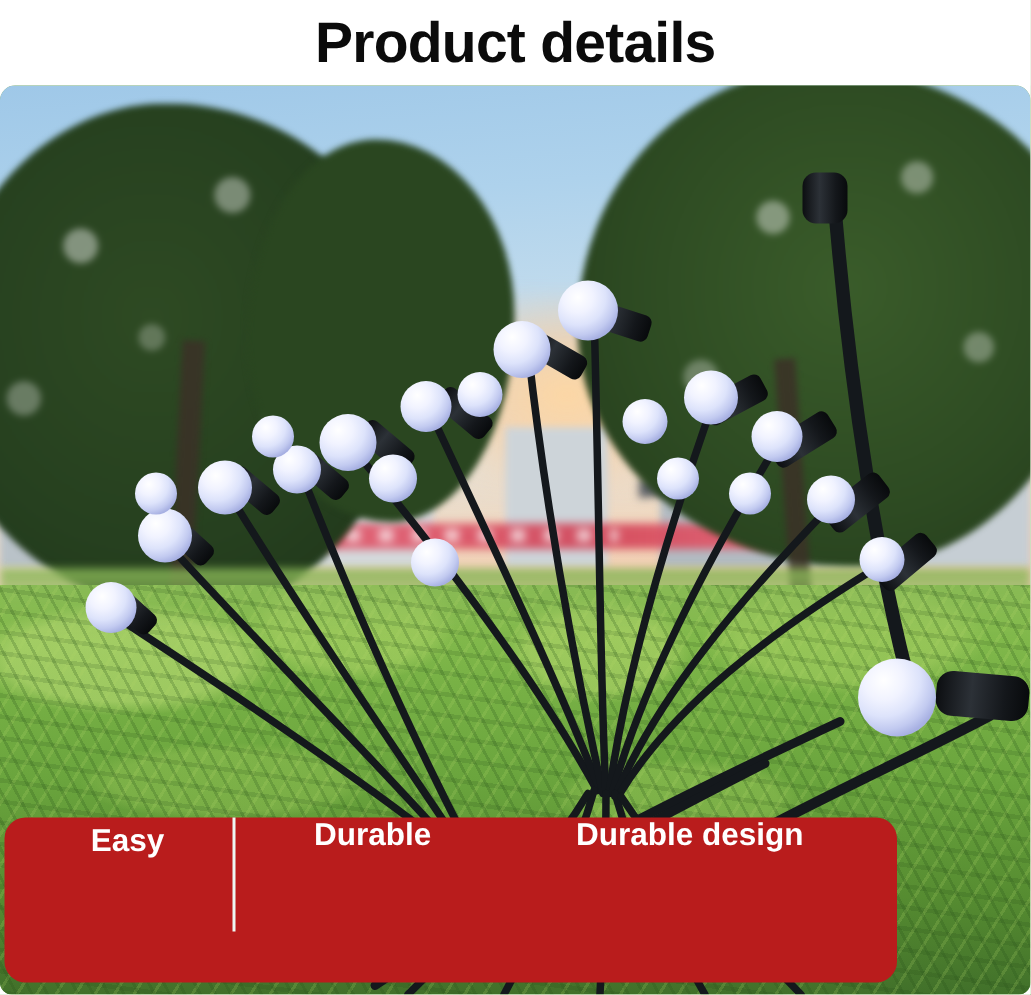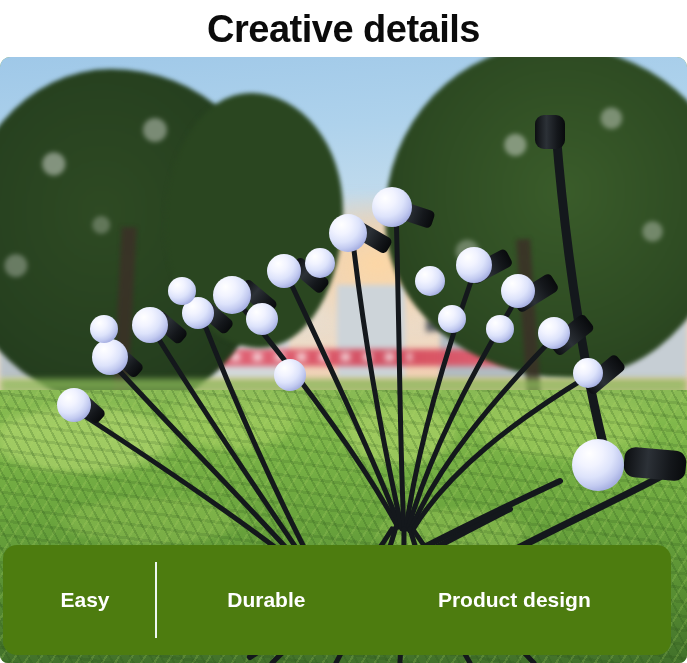--- a/index.html
+++ b/index.html
@@ -221,26 +221,26 @@
   }
 
   
   .stems { position: absolute; left: 0; top: 0; width: 100%; height: 100%; }
 
   
   .banner {
     position: absolute;
     left: 3px;
     top: 545px;
-    width: 668px;
+    width: 595px;
     height: 110px;
     border-radius: 14px;
-    background: #4d7c0f;
+    background: #b91c1c;
     display: flex;
-    align-items: center;
+    align-items: flex-start;
     box-sizing: border-box;
     padding: 0 10px 0 14px;
   }
   .feat-easy {
     width: 136px;
     display: flex;
     flex-direction: column;
     align-items: center;
     justify-content: center;
     line-height: 1.5;
@@ -274,21 +274,21 @@
     font-size: 21px;
     white-space: nowrap;
   }
 </style>
 </head>
 <body>
 
 <div class="page">
 
   <div class="title-bar">
-    <div class="title-text">Creative details</div>
+    <div class="title-text">Product details</div>
   </div>
 
   <div class="photo">
 
     <div class="sky"></div>
     <div class="glow"></div>
 
     <div class="buildings">
       <div class="bldg b1"></div>
       <div class="bldg b2"></div>
@@ -406,17 +406,17 @@
   <div class="banner">
 
     <div class="feat-easy">
       <span>Easy</span>
     </div>
 
     <div class="divider"></div>
 
     <div class="feat-rest">
       <div class="feat-item">Durable</div>
-      <div class="feat-item">Product design</div>
+      <div class="feat-item">Durable design</div>
     </div>
   </div>
 
 </div>
 
 </body></html>

